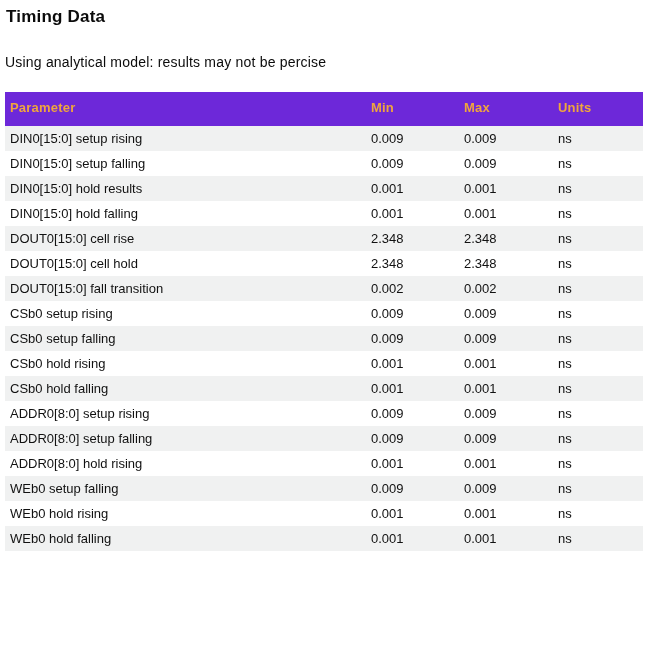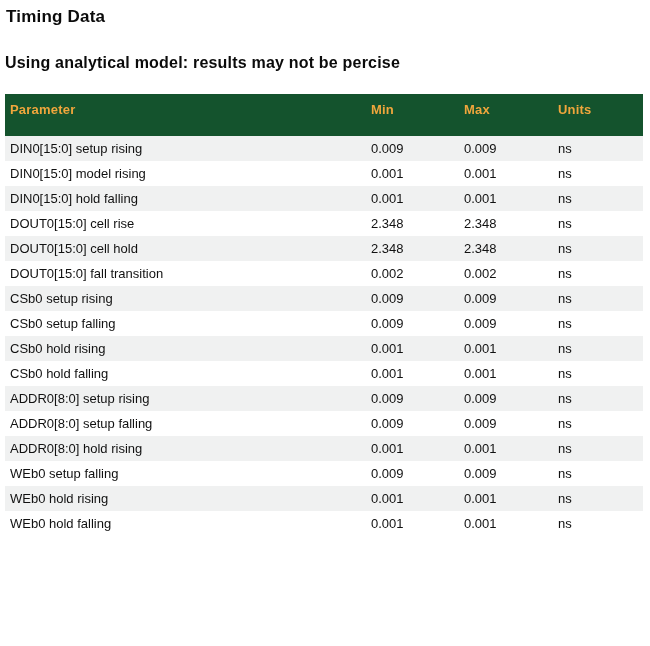--- a/index.html
+++ b/index.html
@@ -18,44 +18,44 @@
     padding: 4px 8px 0 5px;
   }
   .page-title {
     font-size: 17px;
     font-weight: 700;
     color: #0b0b0b;
     margin: 3px 0 0 1px;
     letter-spacing: 0.2px;
   }
   .page-subtitle {
-    font-size: 16px;
-    font-weight: 700;
+    font-size: 14px;
+    font-weight: 400;
     color: #0b0b0b;
     margin: 27px 0 0 0;
     letter-spacing: 0.2px;
   }
   table.timing-table {
     border-collapse: collapse;
     table-layout: fixed;
     width: 638px;
     margin-top: 22px;
   }
   table.timing-table col.c-param { width: 361px; }
   table.timing-table col.c-min   { width: 93px;  }
   table.timing-table col.c-max   { width: 94px;  }
   table.timing-table col.c-units { width: 90px;  }
   table.timing-table thead th {
-    background: #14532d;
+    background: #6d28d9;
     color: #f0a63c;
     font-size: 13px;
     font-weight: 700;
     text-align: left;
     height: 30px;
-    padding: 0 0 12px 5px;
+    padding: 0 0 4px 5px;
     vertical-align: middle;
     letter-spacing: 0.2px;
   }
   table.timing-table tbody td {
     font-size: 13px;
     font-weight: 400;
     color: #111111;
     height: 25px;
     padding: 0 0 0 5px;
     vertical-align: middle;
@@ -95,21 +95,27 @@
     </thead>
     <tbody id="timing-table-body">
 
     <tr>
           <td>DIN0[15:0] setup rising</td>
           <td>0.009</td>
           <td>0.009</td>
           <td>ns</td>
         </tr>
         <tr>
-          <td>DIN0[15:0] model rising</td>
+          <td>DIN0[15:0] setup falling</td>
+          <td>0.009</td>
+          <td>0.009</td>
+          <td>ns</td>
+        </tr>
+        <tr>
+          <td>DIN0[15:0] hold results</td>
           <td>0.001</td>
           <td>0.001</td>
           <td>ns</td>
         </tr>
         <tr>
           <td>DIN0[15:0] hold falling</td>
           <td>0.001</td>
           <td>0.001</td>
           <td>ns</td>
         </tr>

